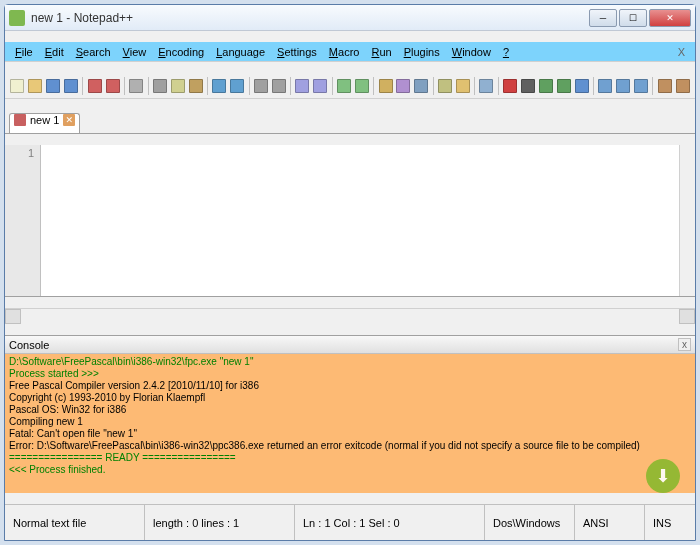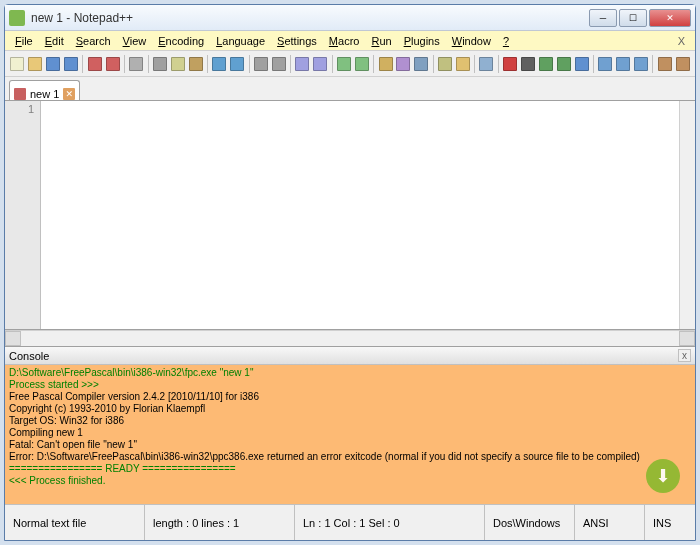--- a/index.html
+++ b/index.html
@@ -1,33 +1,33 @@
 <!DOCTYPE html>
 <html><head>
 <meta charset="utf-8">
 <style>
 * { margin: 0; padding: 0; box-sizing: border-box; font-family: "Segoe UI", Tahoma, sans-serif; }
 body { width: 700px; height: 545px; background: #d4e0ee; overflow: hidden; position: relative; }
-.window { position: absolute; left: 4px; top: 4px; width: 692px; height: 537px; background: #f0f0f0; border: 1px solid #5a7ca8; border-radius: 4px 4px 0 0; display: flex; flex-direction: column; }
+.window { position: absolute; left: 4px; top: 4px; width: 692px; height: 537px; background: #f0f0f0; border: 1px solid #5a7ca8; border-radius: 4px 4px 0 0; display: flex; flex-direction: column; gap: 11px; }
 .titlebar { height: 26px; background: linear-gradient(#f8fbfe, #e1ebf7); display: flex; align-items: center; padding: 0 4px; border-bottom: 1px solid #c0c8d4; }
 .app-icon { width: 16px; height: 16px; background: #7fb850; border-radius: 2px; margin-right: 6px; }
 .title-text { font-size: 12px; color: #333; flex: 1; }
 .win-controls { display: flex; gap: 2px; }
 .win-btn { width: 28px; height: 18px; border: 1px solid #8a9ab0; background: linear-gradient(#f0f4fa,#d0dcea); border-radius: 2px; font-size: 9px; display: flex; align-items: center; justify-content: center; cursor: pointer; }
 .win-btn.close { background: linear-gradient(#e89090,#d04040); color: #fff; width: 42px; }
-.menubar { height: 20px; background: #fef9c3; display: flex; align-items: center; padding: 0 4px; font-size: 11px; border-bottom: 1px solid #d0d0d0; }
+.menubar { height: 20px; background: #7dd3fc; display: flex; align-items: center; padding: 0 4px; font-size: 11px; border-bottom: 1px solid #d0d0d0; }
 .menu-item { padding: 2px 6px; cursor: pointer; }
 .menu-item .ul { text-decoration: underline; }
 .menu-x { margin-left: auto; padding: 0 6px; cursor: pointer; font-size: 11px; color: #666; }
 .toolbar { height: 26px; background: #f0f0f0; display: flex; align-items: center; padding: 2px 4px; gap: 1px; border-bottom: 1px solid #d0d0d0; }
 .tb-btn { width: 20px; height: 20px; border: 1px solid transparent; display: flex; align-items: center; justify-content: center; cursor: pointer; border-radius: 2px; }
 .tb-sep { width: 1px; height: 18px; background: #c0c0c0; margin: 0 2px; }
 .ico { width: 14px; height: 14px; display: block; }
 .tabbar { height: 24px; background: #f0f0f0; display: flex; align-items: flex-end; padding: 0 4px; border-bottom: 1px solid #a0a0a0; }
-.tab { height: 20px; background: #fff; border: 1px solid #a0a0a0; border-bottom: none; padding: 0 4px; display: flex; align-items: flex-end; gap: 4px; font-size: 11px; border-radius: 3px 3px 0 0; }
+.tab { height: 20px; background: #fff; border: 1px solid #a0a0a0; border-bottom: none; padding: 0 4px; display: flex; align-items: flex-start; gap: 4px; font-size: 11px; border-radius: 3px 3px 0 0; }
 .tab-ico { width: 12px; height: 12px; background: #c86060; border-radius: 1px; }
 .tab-close { width: 12px; height: 12px; background: #e0a060; color: #fff; font-size: 9px; display: flex; align-items: center; justify-content: center; cursor: pointer; border-radius: 1px; }
 .editor-area { flex: 1; display: flex; background: #fff; border-bottom: 1px solid #a0a0a0; min-height: 0; }
 .gutter { width: 36px; background: #e8e8e8; border-right: 1px solid #c0c0c0; padding: 2px 6px 0 0; text-align: right; font-size: 11px; color: #808080; font-family: Consolas, monospace; }
 .editor { flex: 1; background: #fff; padding: 2px 4px; font-family: Consolas, monospace; font-size: 11px; overflow: auto; position: relative; }
 .editor-scroll-v { width: 16px; background: #f0f0f0; border-left: 1px solid #d0d0d0; }
 .editor-scroll-h { height: 16px; background: #f0f0f0; border-top: 1px solid #d0d0d0; display: flex; }
 .editor-scroll-h .track { flex: 1; }
 .editor-scroll-h .btn { width: 16px; background: #e0e0e0; border: 1px solid #c0c0c0; }
 .console-panel { height: 158px; display: flex; flex-direction: column; background: #fdba74; border-top: 1px solid #a0a0a0; }
@@ -218,21 +218,21 @@
   <div class="console-panel">
     <div class="console-header">
       <span>Console</span>
       <span class="console-close">x</span>
     </div>
     <div class="console-body" id="console-body">
         <div class="gr">D:\Software\FreePascal\bin\i386-win32\fpc.exe "new  1"</div>
         <div class="gr">Process started &gt;&gt;&gt;</div>
         <div class="bk">Free Pascal Compiler version 2.4.2 [2010/11/10] for i386</div>
         <div class="bk">Copyright (c) 1993-2010 by Florian Klaempfl</div>
-        <div class="bk">Target OS: Win32 for i386</div>
+        <div class="bk">Pascal OS: Win32 for i386</div>
         <div class="bk">Compiling new  1</div>
         <div class="bk">Fatal: Can't open file "new  1"</div>
         <div class="bk">Error: D:\Software\FreePascal\bin\i386-win32\ppc386.exe returned an error exitcode (normal if you did not specify a source file to be compiled)</div>
         <div class="gr">================ READY ================</div>
         <div class="gr">&lt;&lt;&lt; Process finished.</div>
       </div>
   </div>
 
   <div class="statusbar">
     <div class="status-cell" style="width:140px">Normal text file</div>

